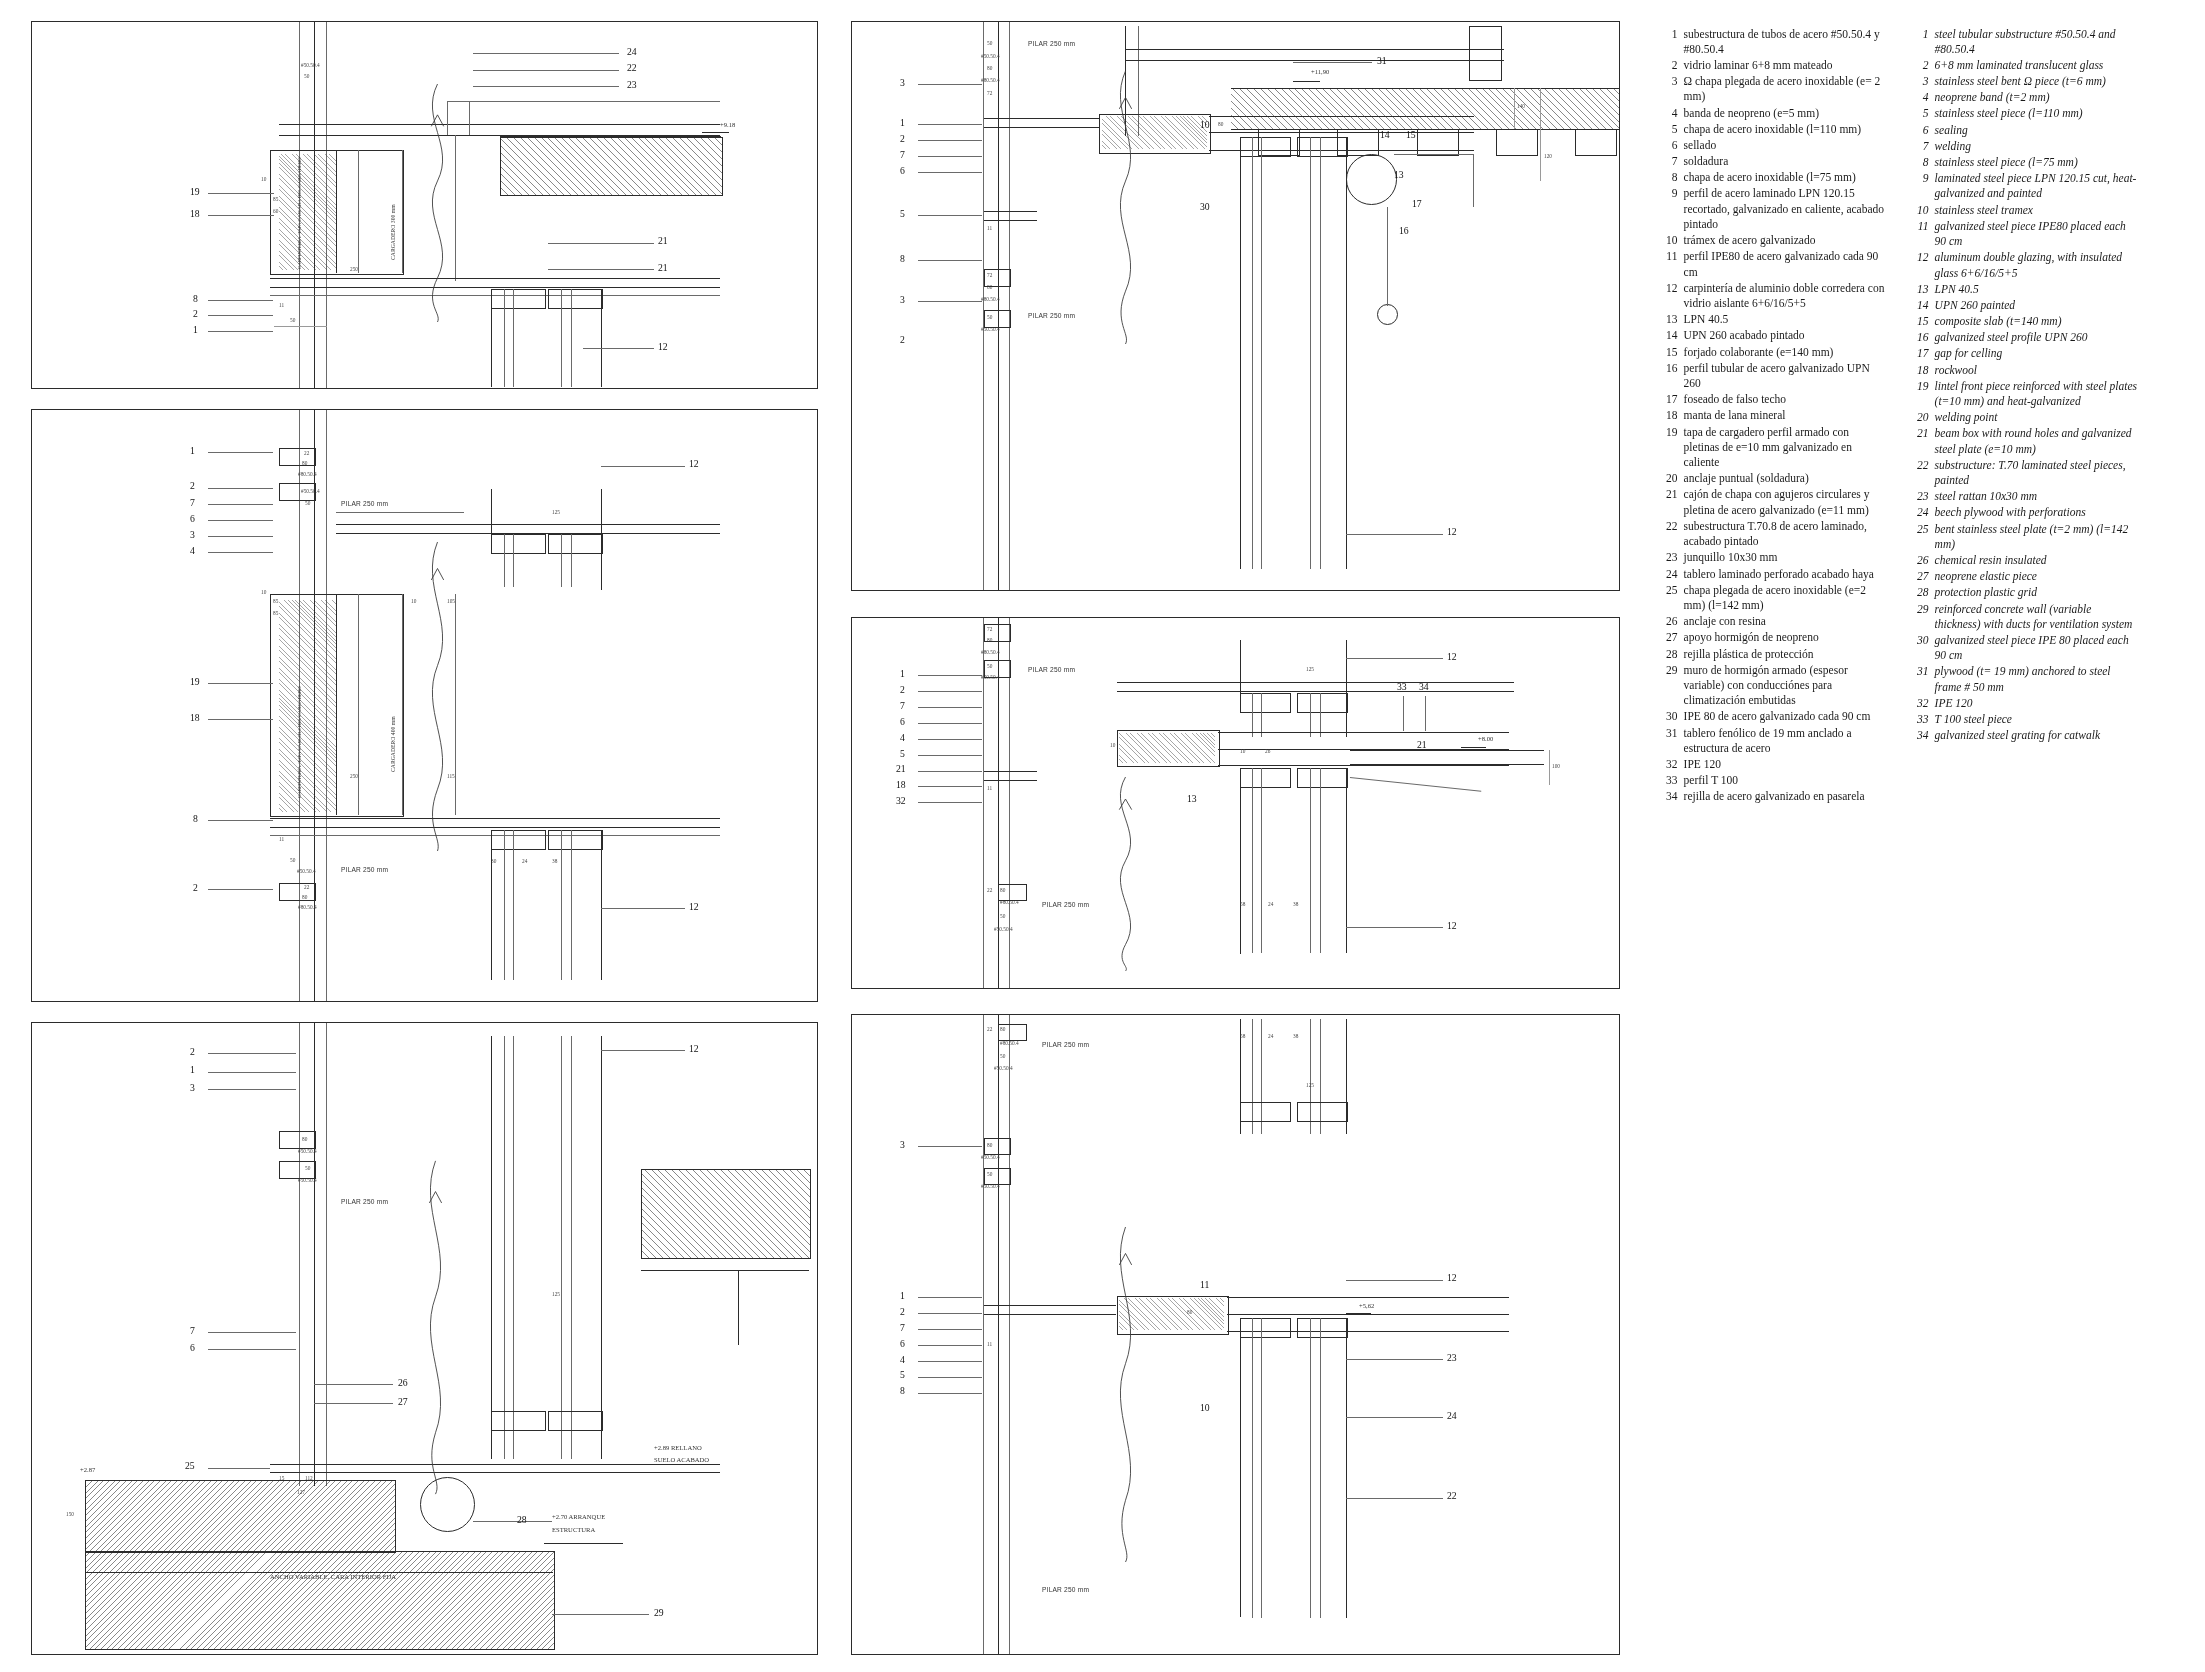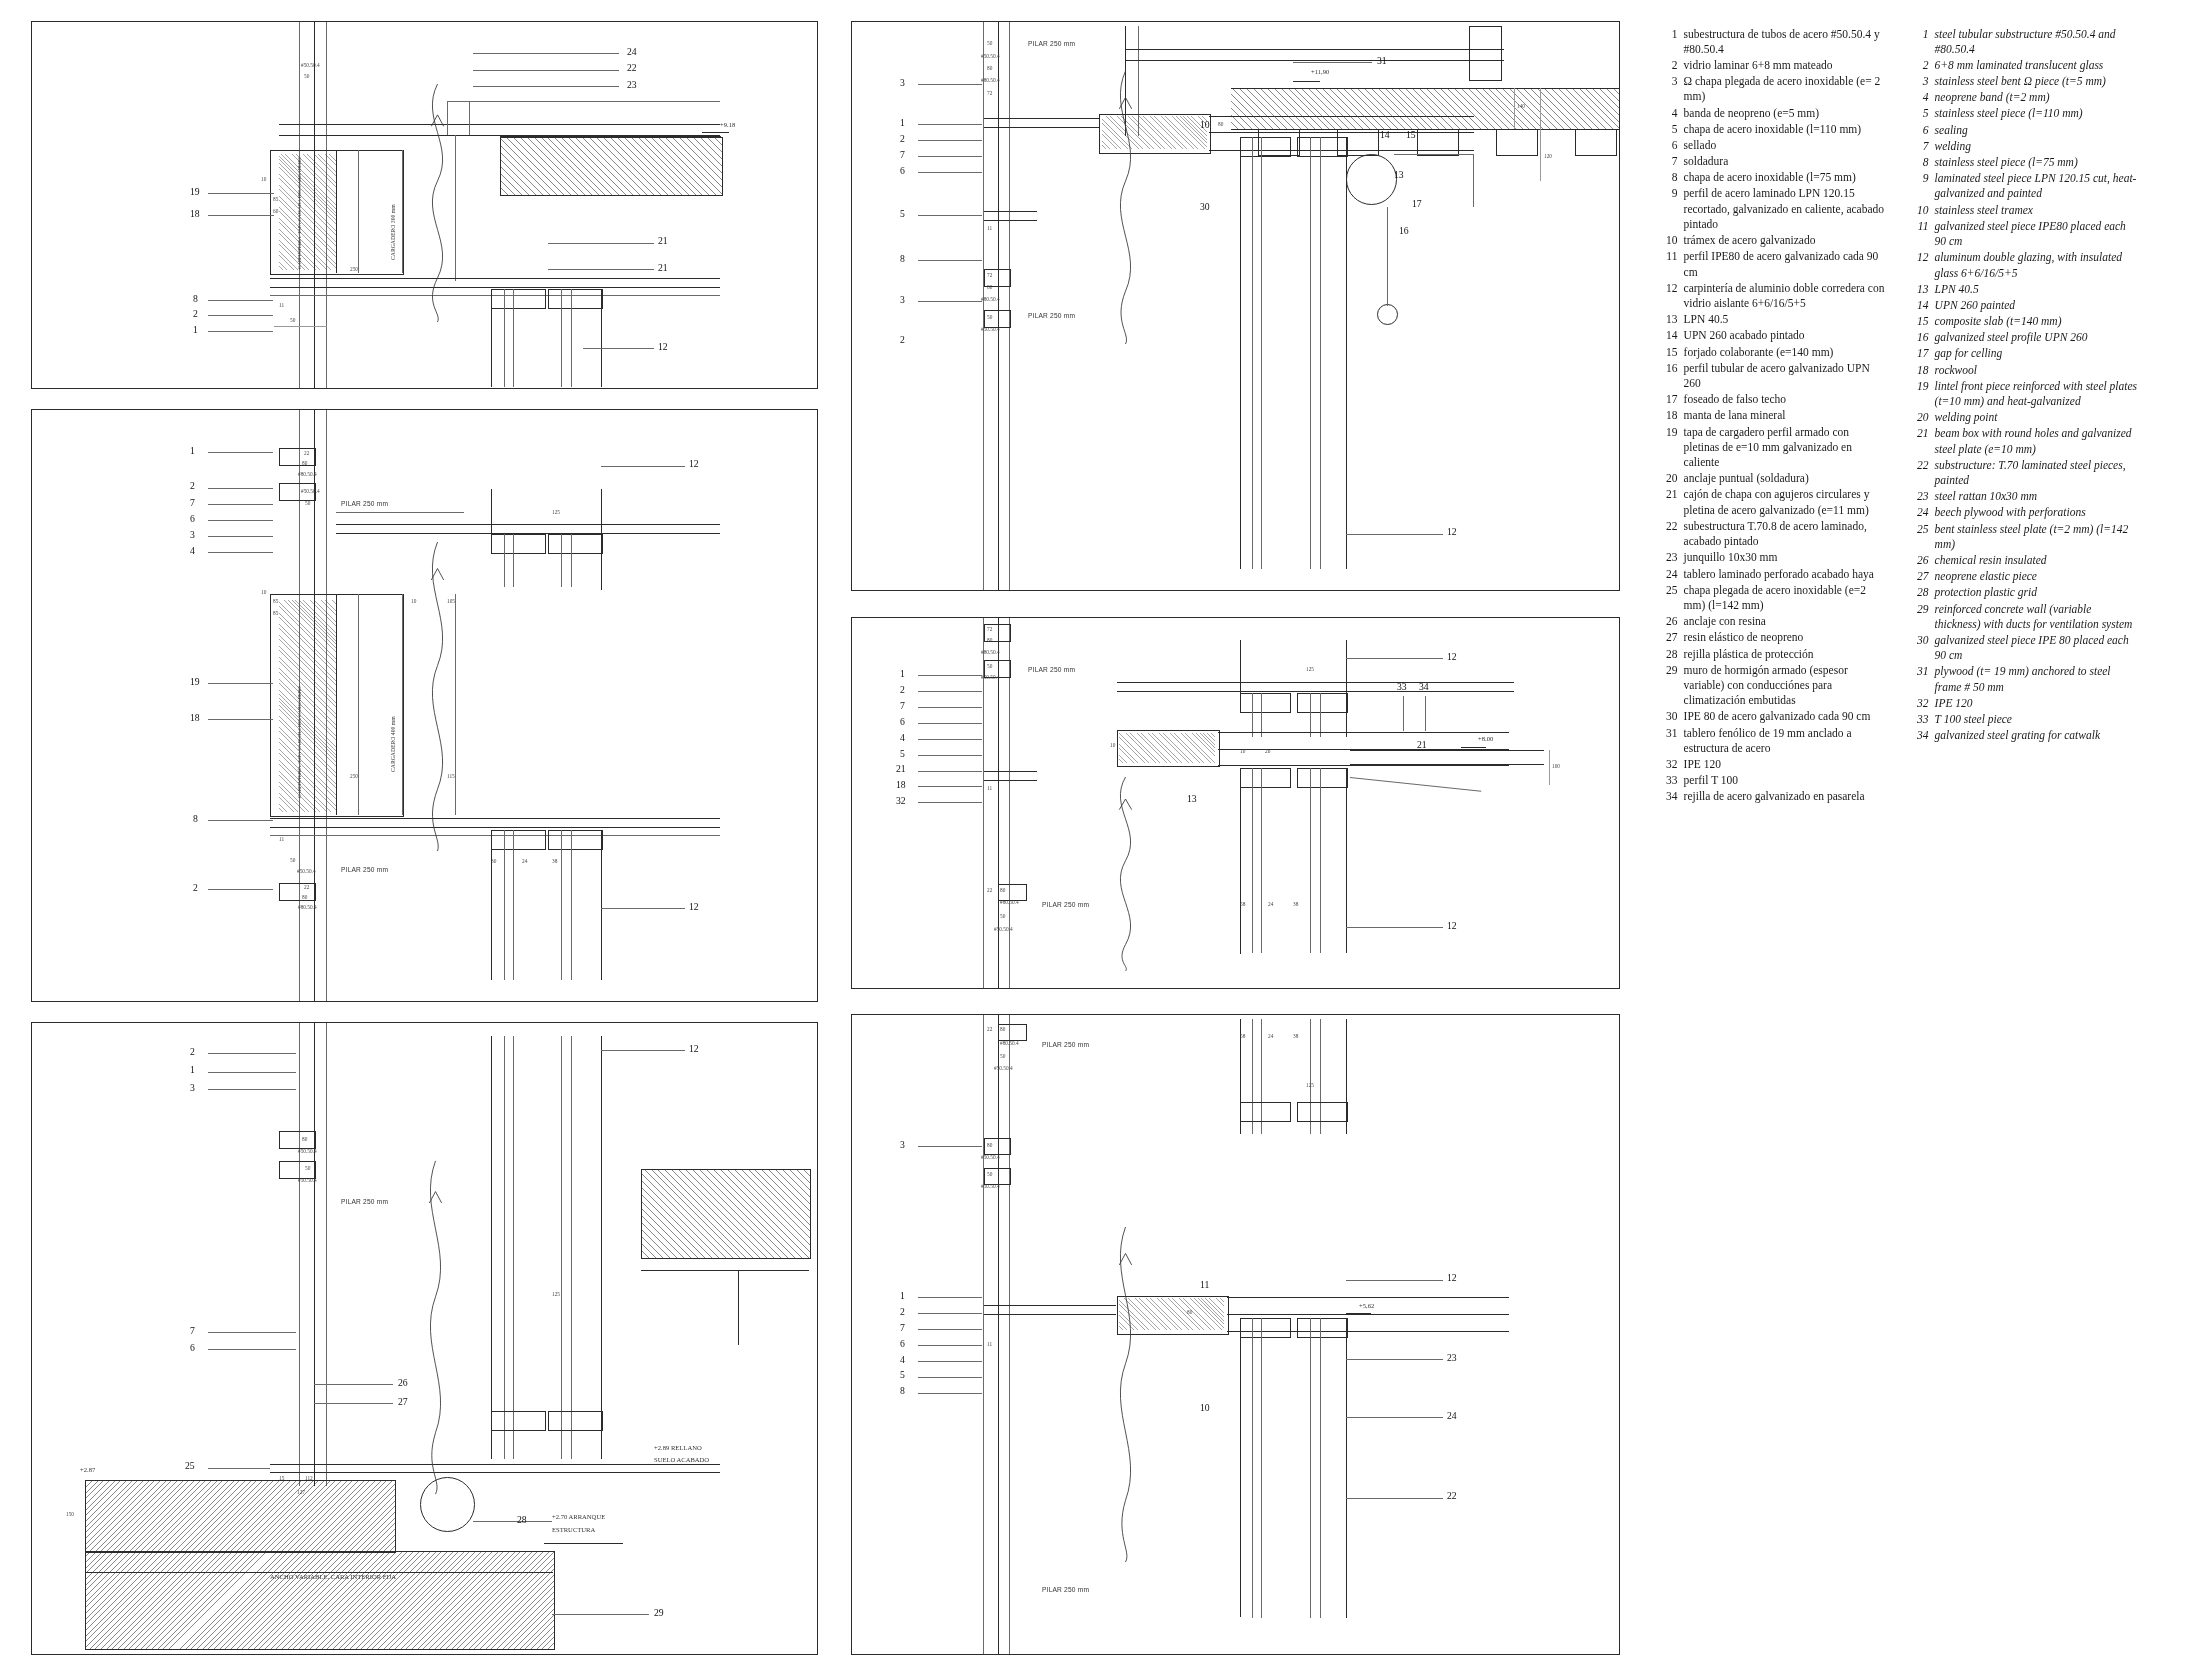--- a/index.html
+++ b/index.html
@@ -719,21 +719,21 @@
         <div class="legrow">
           <div class="legnum">25</div>
           <div class="legtxt">chapa plegada de acero inoxidable (e=2 mm) (l=142 mm)</div>
         </div>
         <div class="legrow">
           <div class="legnum">26</div>
           <div class="legtxt">anclaje con resina</div>
         </div>
         <div class="legrow">
           <div class="legnum">27</div>
-          <div class="legtxt">resin elástico de neopreno</div>
+          <div class="legtxt">apoyo hormigón de neopreno</div>
         </div>
         <div class="legrow">
           <div class="legnum">28</div>
           <div class="legtxt">rejilla plástica de protección</div>
         </div>
         <div class="legrow">
           <div class="legnum">29</div>
           <div class="legtxt">muro de hormigón armado (espesor variable) con conducciónes para climatización embutidas</div>
         </div>
         <div class="legrow">
@@ -761,21 +761,21 @@
         <div class="legrow">
           <div class="legnum">1</div>
           <div class="legtxt">steel tubular substructure #50.50.4 and #80.50.4</div>
         </div>
         <div class="legrow">
           <div class="legnum">2</div>
           <div class="legtxt">6+8 mm laminated translucent glass</div>
         </div>
         <div class="legrow">
           <div class="legnum">3</div>
-          <div class="legtxt">stainless steel bent Ω piece (t=5 mm)</div>
+          <div class="legtxt">stainless steel bent Ω piece (t=6 mm)</div>
         </div>
         <div class="legrow">
           <div class="legnum">4</div>
           <div class="legtxt">neoprene band (t=2 mm)</div>
         </div>
         <div class="legrow">
           <div class="legnum">5</div>
           <div class="legtxt">stainless steel piece (l=110 mm)</div>
         </div>
         <div class="legrow">

